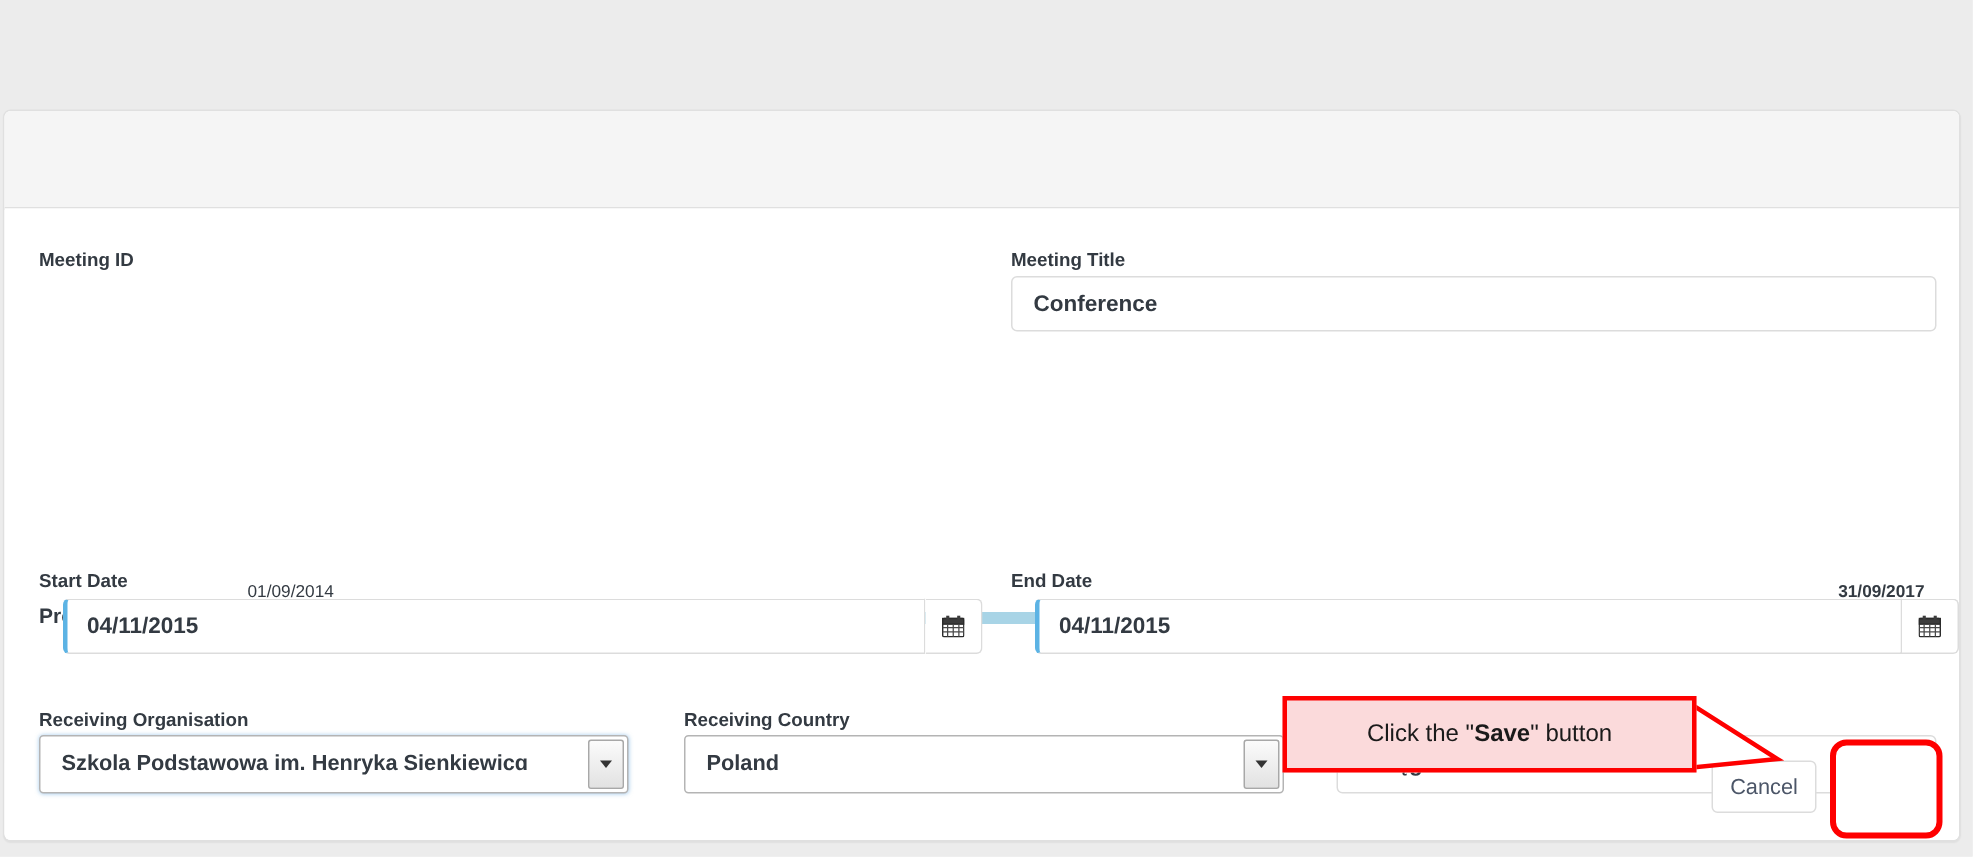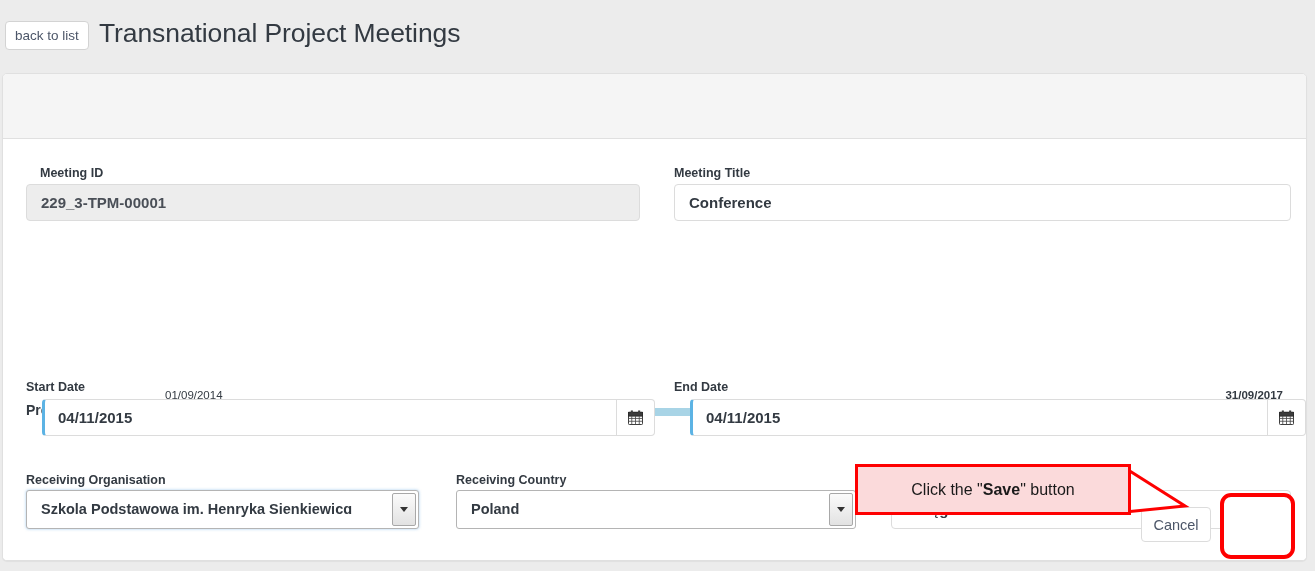--- a/index.html
+++ b/index.html
@@ -286,33 +286,28 @@
     left: 1125px; top: 460px;
     width: 120px; height: 62px;
     z-index: 7;
   }
 </style>
 </head>
 <body>
 
 <div id="screen">
 
-  <div id="topbar">
-    <button id="back-to-list">back to list</button>
-    <div id="page-title">Transnational Project Meetings</div>
-  </div>
 
   <div id="panel">
 
     <div id="panel-heading"></div>
 
     <div id="panel-body">
 
-      <div class="field-label" style="left:23px; top:26px;margin-left:14px;">Meeting ID</div>
-      <input class="txt-input readonly" style="left: 23px; top: 44px; width: 614px;" readonly="" value="229_3-TPM-00001">
+      <div class="field-label" style="left:23px; top:26px;">Meeting ID</div>
 
       <div class="field-label" style="left:671px; top:26px;">Meeting Title</div>
       <input class="txt-input" style="left: 671px; top: 44px; width: 617px;" value="Conference">
 
       <div id="dur-label">Project Duration</div>
       <div id="dur-start">01/09/2014</div>
       <div id="dur-end">31/09/2017</div>
       <div id="dur-track" style="background: rgb(168, 212, 230);">
         <div id="dur-marker" style="left: 442.96px; top: -3px; background: rgb(226, 36, 155);"></div>
       </div>

